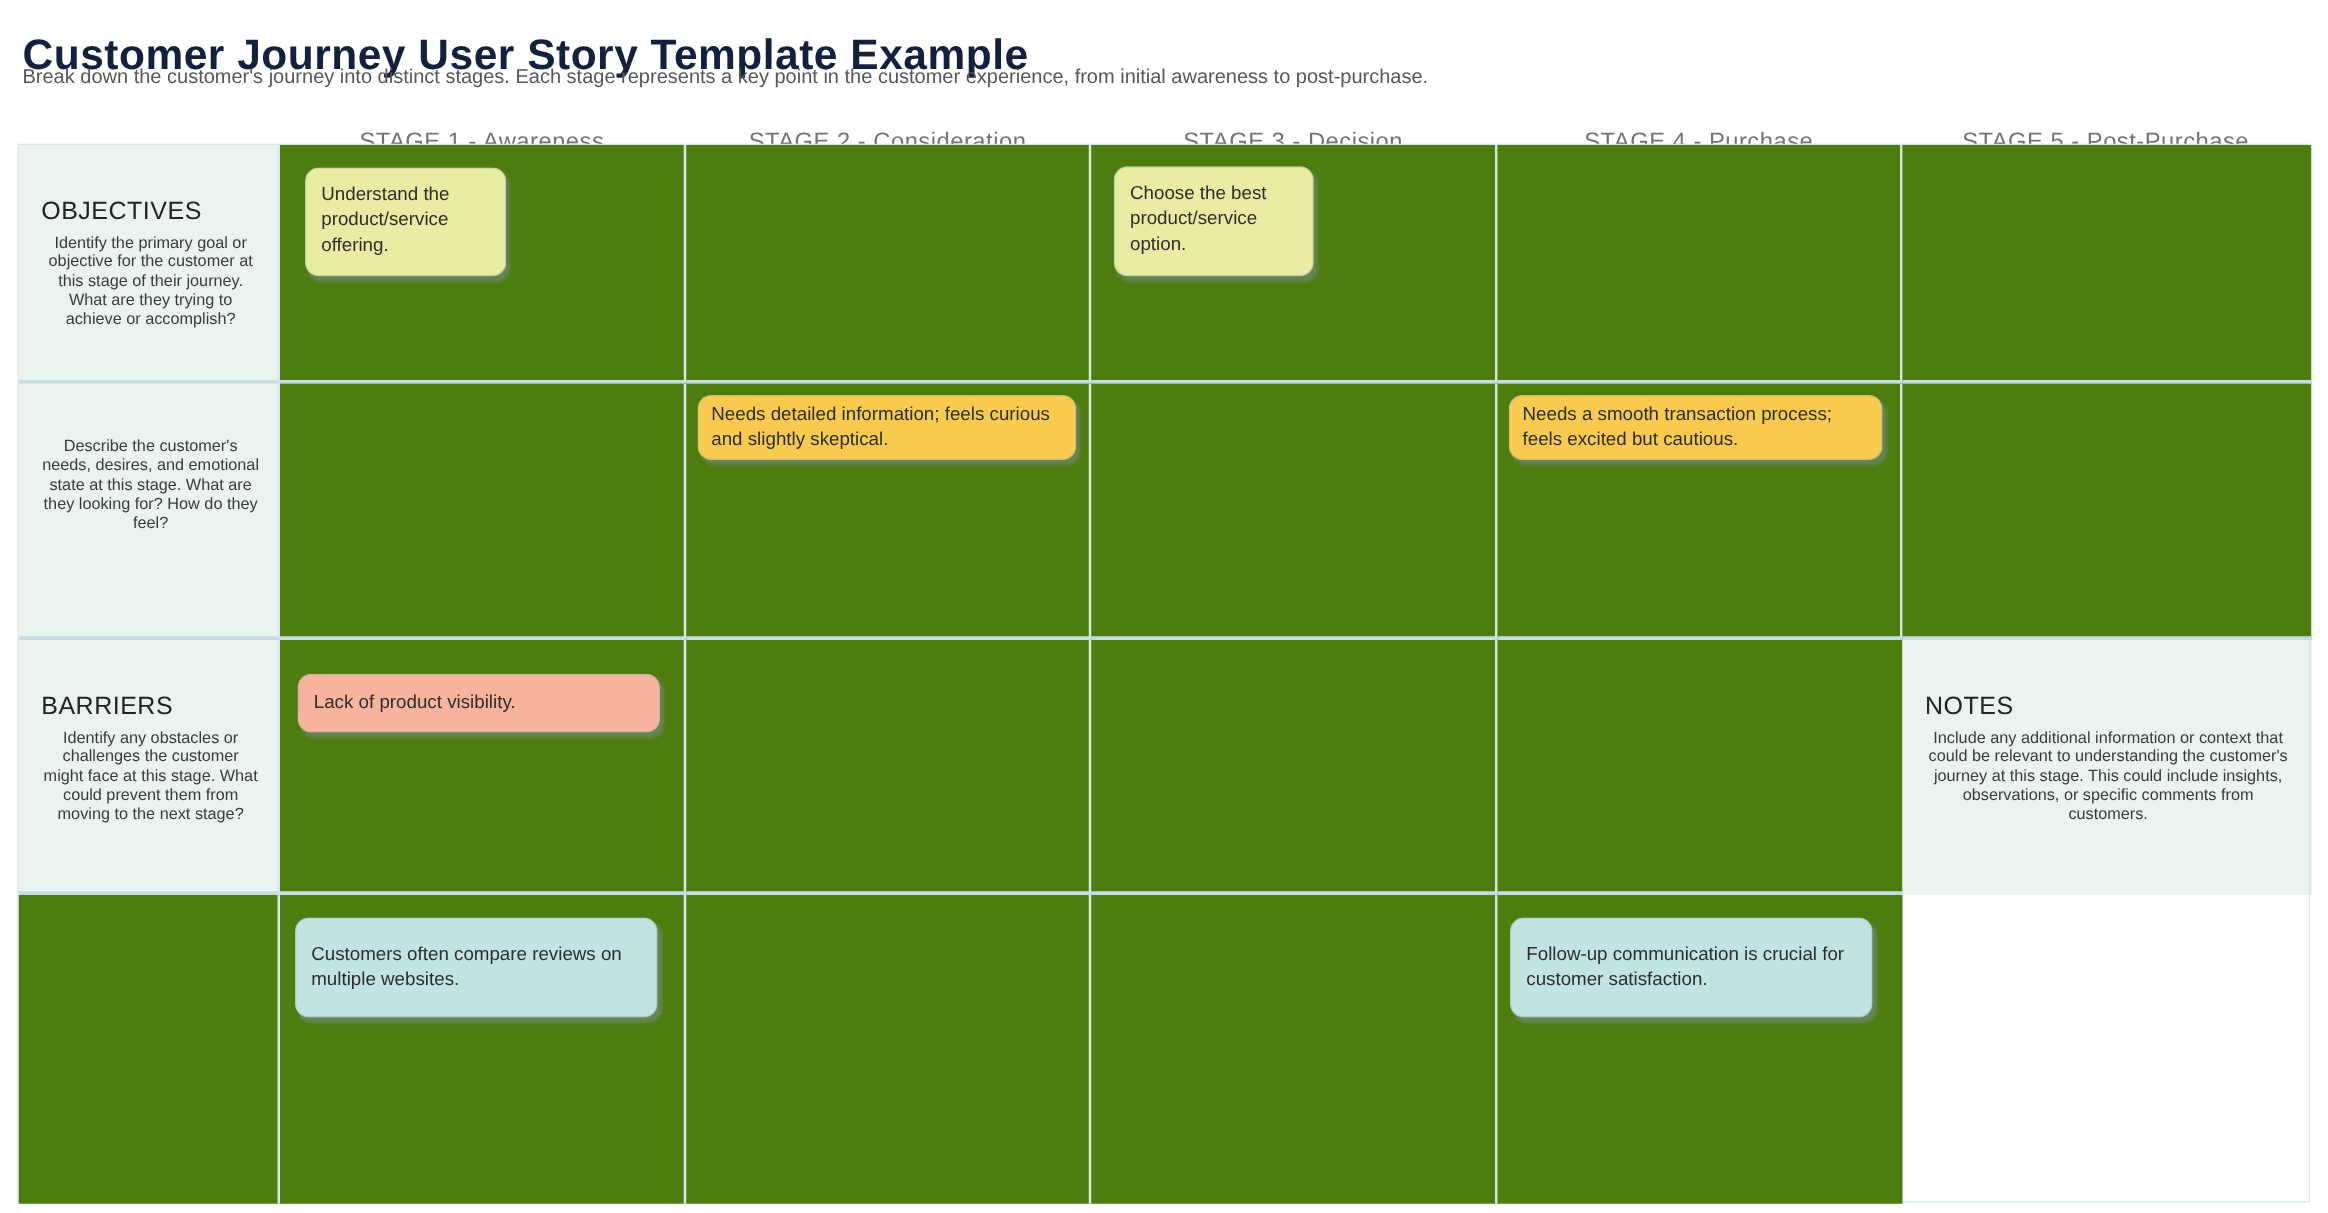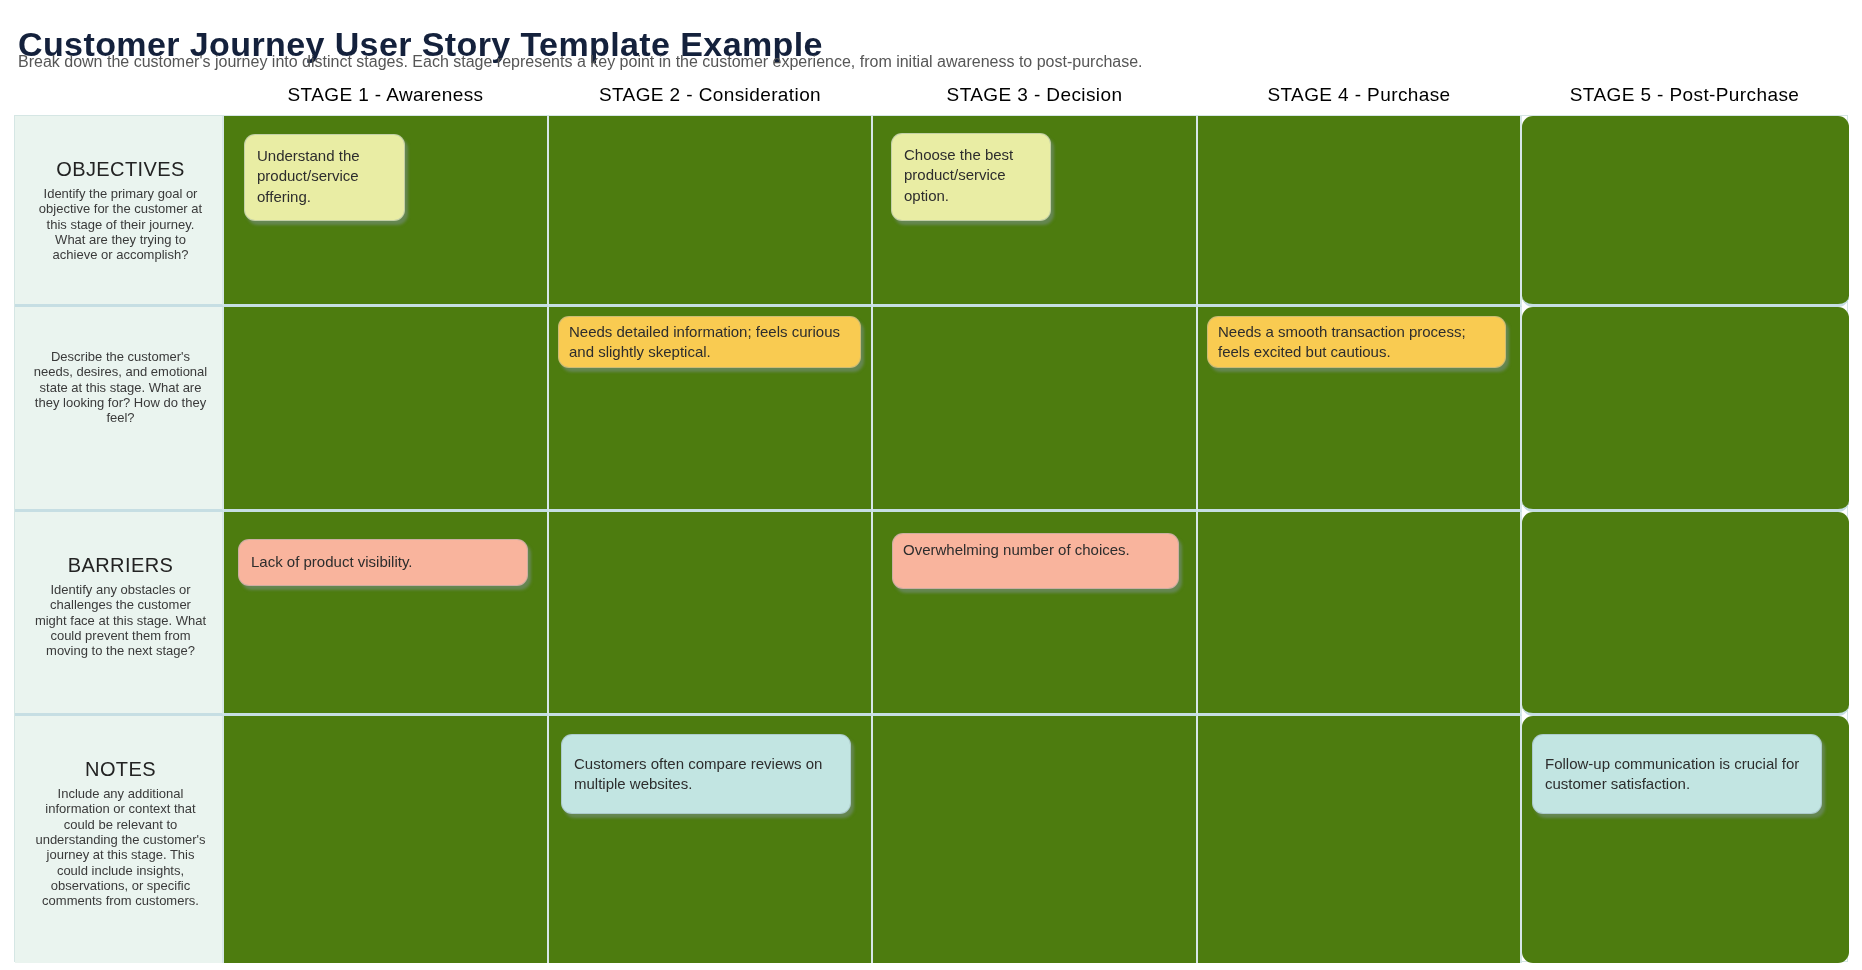--- a/index.html
+++ b/index.html
@@ -15,45 +15,46 @@
   .page-subtitle {
     position:absolute; left:18px; top:53px;
     font-size:16px; color:#565656;
   }
 
   .stage-header-row {
     position:absolute; left:223px; top:84px; width:1625px;
     display:grid; grid-template-columns:325px 324px 325px 324px 327px;
   }
   .stage-header {
-    text-align:center; font-size:19px; color:#000000; letter-spacing:0.4px;
+    text-align:center; font-size:19px; color:#737373; letter-spacing:0.4px;
     white-space:nowrap;
+    margin-top:19px;
   }
 
   .journey-grid {
     position:absolute; left:14px; top:115px; width:1834px; height:847px;
     display:grid;
     grid-template-columns:209px 325px 324px 325px 324px 327px;
     grid-template-rows:191px 205px 204px 247px;
     border:1px solid #d5e6e4; box-sizing:border-box;
   }
   .cell {
     box-sizing:border-box; position:relative;
     border-right:2px solid #d7e7e7;
     border-bottom:3px solid #c6dee3;
   }
-  .col-last { border-right:none;border-radius:11px; }
+  .col-last { border-right:none; }
   .row-last { border-bottom:none; }
 
   .label-cell { background:#eaf4ef; padding:42px 14px 0 18px; }
   .stage-cell { background:#4d7c0f; }
 
   .row-heading {
     font-size:20px; color:#232323; letter-spacing:0.4px; margin:0 0 5px 0;
-    line-height:1.15; font-weight:normal;text-align:center;
+    line-height:1.15; font-weight:normal;
   }
   .row-desc { font-size:13px; color:#3a3a3a; line-height:1.18;text-align:center; }
 
   .note {
     position:absolute; box-sizing:border-box; border-radius:11px;
     font-size:15px; line-height:1.35; color:#2d2d2d;
     border:1px solid rgba(140,165,170,0.4);
     box-shadow:3px 4px 3px rgba(125,145,150,0.5);
   }
   .n-obj-1   { left:20px; top:18px; width:161px; height:87px; padding:11px 12px; }
@@ -109,23 +110,20 @@
   <div class="cell stage-cell col-last"></div>
 
   <div class="cell label-cell">
     <div class="row-heading">BARRIERS</div>
     <div class="row-desc">Identify any obstacles or challenges the customer might face at this stage. What could prevent them from moving to the next stage?</div>
   </div>
   <div class="cell stage-cell">
     <div class="note n-bar-1" style="background-color: rgb(249, 180, 157);">Lack of product visibility.</div>
   </div>
   <div class="cell stage-cell"></div>
-  <div class="cell stage-cell">
-    <div class="note n-bar-3" style="background-color: rgb(249, 180, 157);">Overwhelming number of choices.</div>
-  </div>
   <div class="cell stage-cell"></div>
   <div class="cell stage-cell col-last"></div>
 
   <div class="cell label-cell row-last">
     <div class="row-heading">NOTES</div>
     <div class="row-desc">Include any additional information or context that could be relevant to understanding the customer's journey at this stage. This could include insights, observations, or specific comments from customers.</div>
   </div>
   <div class="cell stage-cell row-last"></div>
   <div class="cell stage-cell row-last">
     <div class="note n-notes-2" style="background-color: rgb(194, 229, 226);">Customers often compare reviews on multiple websites.</div>

